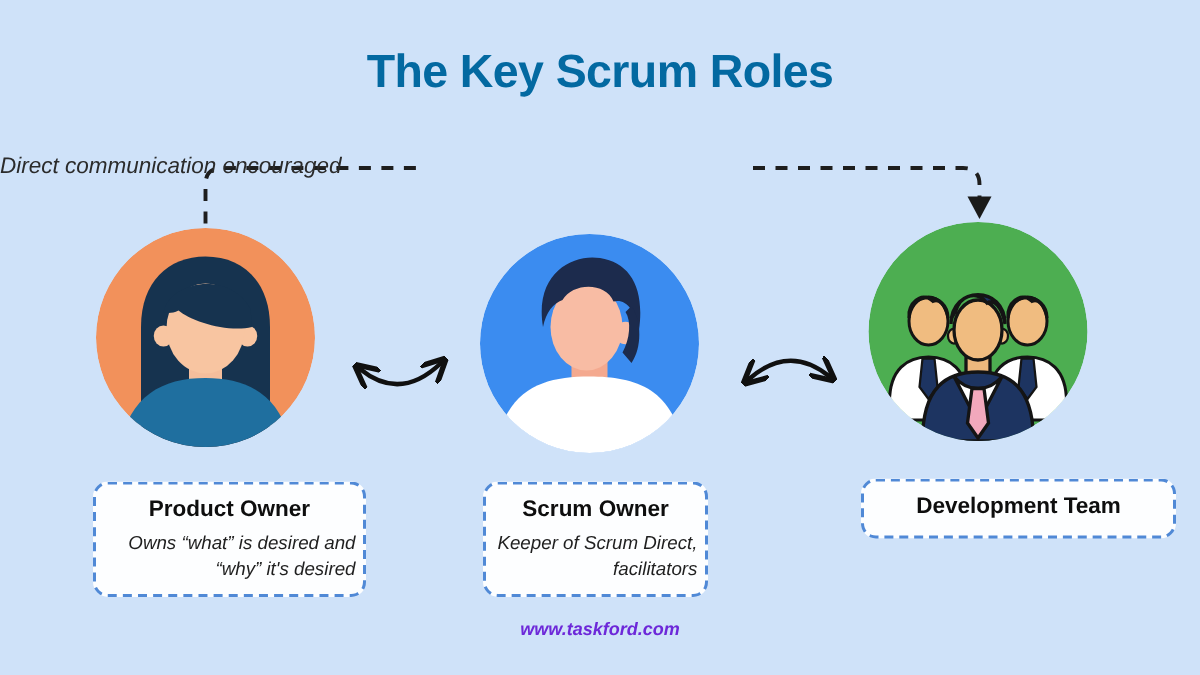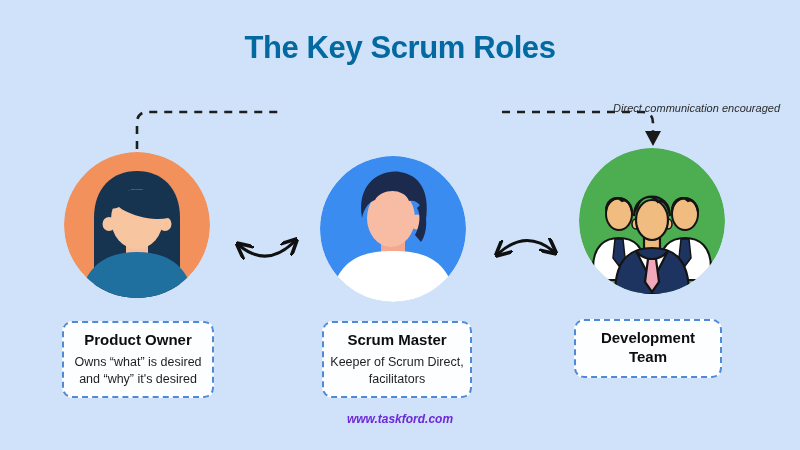--- a/index.html
+++ b/index.html
@@ -5,36 +5,36 @@
   html,body{margin:0;padding:0;width:800px;height:450px;}
   .canvas{
     position:relative;width:800px;height:450px;overflow:hidden;
     background:#CFE2F9;font-family:"Liberation Sans",sans-serif;
   }
   .title{
     position:absolute;top:30px;left:0;right:0;text-align:center;
     font-size:31px;font-weight:bold;letter-spacing:-0.4px;color:#0369a1;
   }
   .connector-label{
-    position:absolute;top:102px;left:0;right:20px;text-align:right;
-    font-style:italic;font-size:11px;color:#2B2B2B;
+    position:absolute;top:102px;left:0;right:20px;text-align:left;
+    font-style:italic;font-size:15px;color:#2B2B2B;
   }
   .linework{position:absolute;left:0;top:0;pointer-events:none;}
   .avatar{position:absolute;width:146px;height:146px;}
   .avatar svg{display:block;}
   .role-card{
     position:absolute;box-sizing:border-box;background:#FDFEFF;
     border:2px dashed #5089D6;border-radius:10px;
     padding:8px 5px 9px 5px;text-align:center;
   }
   .role-card .role-name{font-size:15px;font-weight:bold;color:#0E0E0E;line-height:1.25;}
-  .role-card .role-desc{font-size:12.5px;color:#1F1F1F;line-height:1.34;margin-top:4px;}
-  .card-po{left:62px;top:321px;width:152px;}
+  .role-card .role-desc{font-size:12.5px;font-style:italic;color:#1F1F1F;line-height:1.34;margin-top:4px;text-align:right;}
+  .card-po{left:62px;top:321px;width:182px;}
   .card-sm{left:322px;top:321px;width:150px;}
-  .card-dt{left:574px;top:319px;width:148px;}
+  .card-dt{left:574px;top:319px;width:210px;}
   .av-po{left:64px;top:152px;}
   .av-sm{left:320px;top:156px;}
   .av-dt{left:579px;top:148px;}
   .footer-url{
     position:absolute;top:412px;left:0;right:0;text-align:center;
     font-style:italic;font-size:12px;color:#6d28d9;font-weight:bold;
   }
 </style>
 </head>
 <body>
@@ -136,21 +136,21 @@
       </g>
     </svg>
   </div>
 
   <div class="role-card card-po">
     <div class="role-name">Product Owner</div>
     <div class="role-desc">Owns “what” is desired and “why” it's desired</div>
   </div>
 
   <div class="role-card card-sm">
-    <div class="role-name">Scrum Master</div>
+    <div class="role-name">Scrum Owner</div>
     <div class="role-desc">Keeper of Scrum Direct, facilitators</div>
   </div>
 
   <div class="role-card card-dt">
     <div class="role-name">Development Team</div>
   </div>
 
   <div class="footer-url">www.taskford.com</div>
 
 </div>

